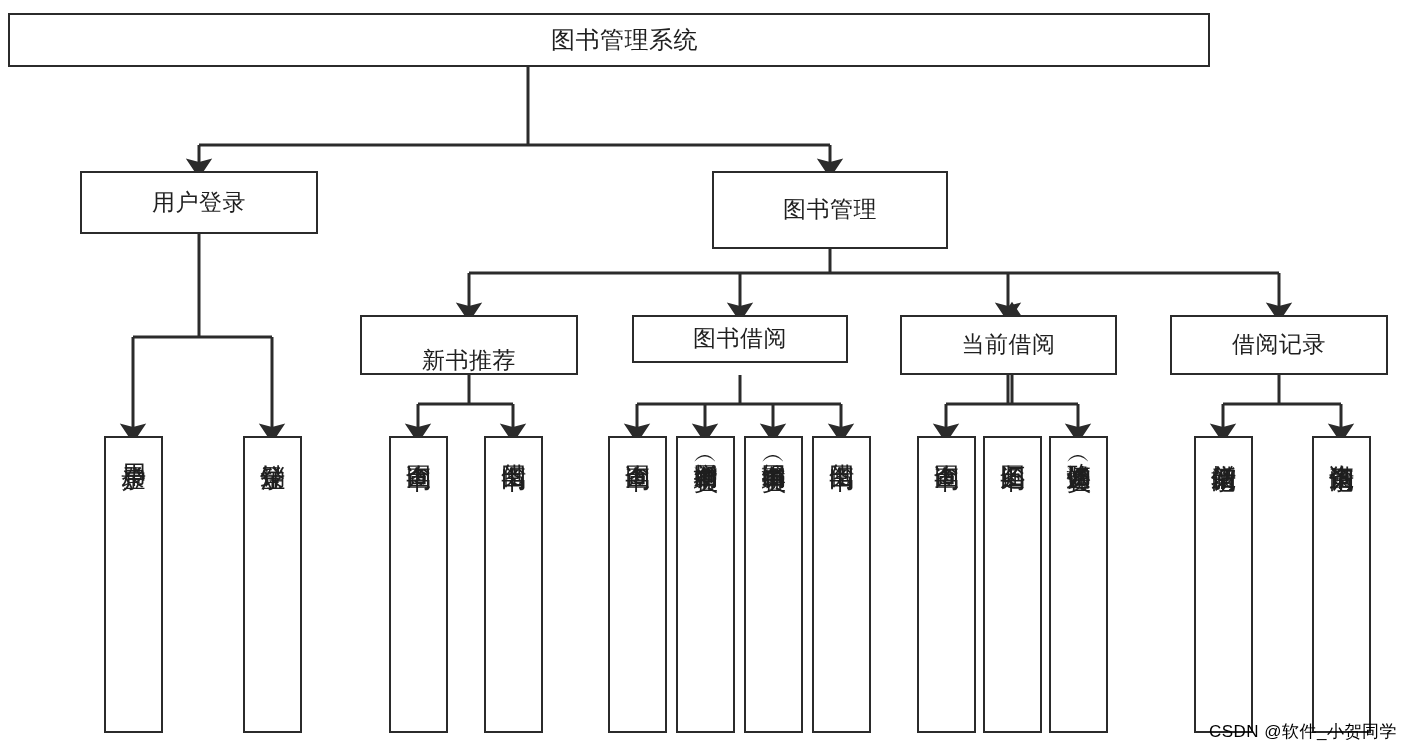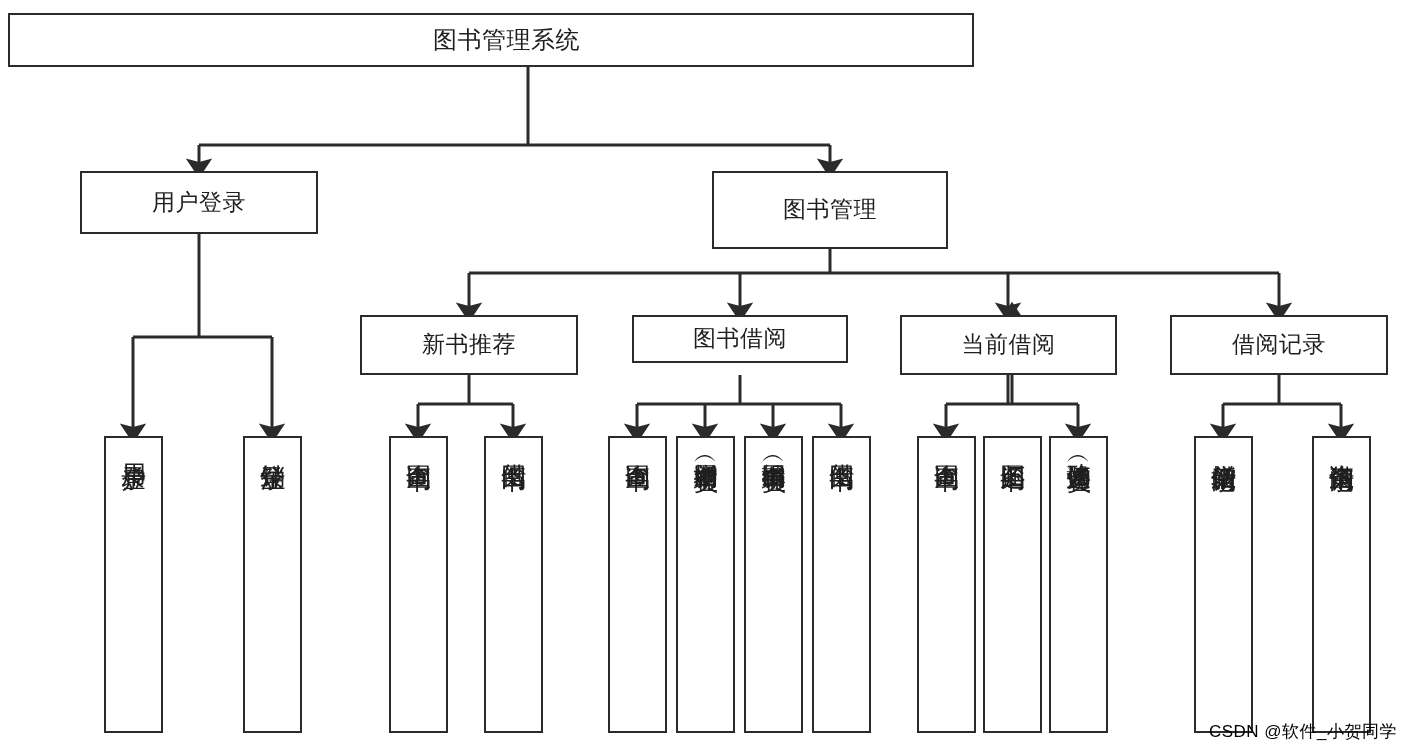--- a/index.html
+++ b/index.html
@@ -110,32 +110,32 @@
         <path d="M946 404 L946 433" marker-end="url(#arrow)"></path>
         <path d="M1012 404 L1012 312" marker-end="url(#arrow)"></path>
         <path d="M1078 404 L1078 433" marker-end="url(#arrow)"></path>
         <path d="M1279 375 L1279 404"></path>
         <path d="M1223 404 L1341 404"></path>
         <path d="M1223 404 L1223 433" marker-end="url(#arrow)"></path>
         <path d="M1341 404 L1341 433" marker-end="url(#arrow)"></path>
       </g>
   </svg>
 
-  <div class="node root horiz" id="node-root" style="left: 8px; top: 13px; width: 966px; height: 54px; padding-left: 31px;">
+  <div class="node root horiz" id="node-root" style="left: 8px; top: 13px; width: 1202px; height: 54px; padding-left: 31px;">
     <span>图书管理系统</span>
   </div>
 
   <div class="node horiz" id="node-user-login" style="left: 80px; top: 171px; width: 238px; height: 63px;">
     <span>用户登录</span>
   </div>
   <div class="node horiz" id="node-book-manage" style="left: 712px; top: 171px; width: 236px; height: 78px;">
     <span>图书管理</span>
   </div>
 
-  <div class="node horiz" id="node-new-book-rec" style="left: 360px; top: 315px; width: 218px; height: 60px;">
+  <div class="node horiz" id="node-new-book-rec" style="left: 360px; top: 315px; width: 218px; height: 60px; align-items: flex-end;">
     <span>新书推荐</span>
   </div>
   <div class="node horiz" id="node-book-borrow" style="left: 632px; top: 315px; width: 216px; height: 48px;">
     <span>图书借阅</span>
   </div>
   <div class="node horiz" id="node-current-borrow" style="left: 900px; top: 315px; width: 217px; height: 60px; align-items: center;">
     <span>当前借阅</span>
   </div>
   <div class="node horiz" id="node-borrow-record" style="left: 1170px; top: 315px; width: 218px; height: 60px;">
     <span>借阅记录</span>

